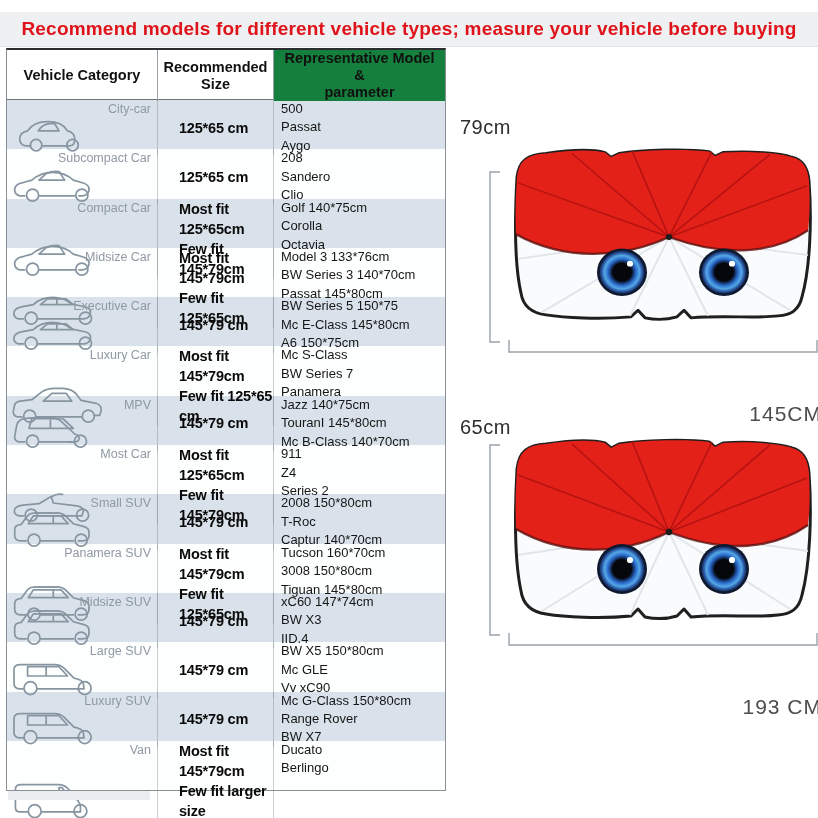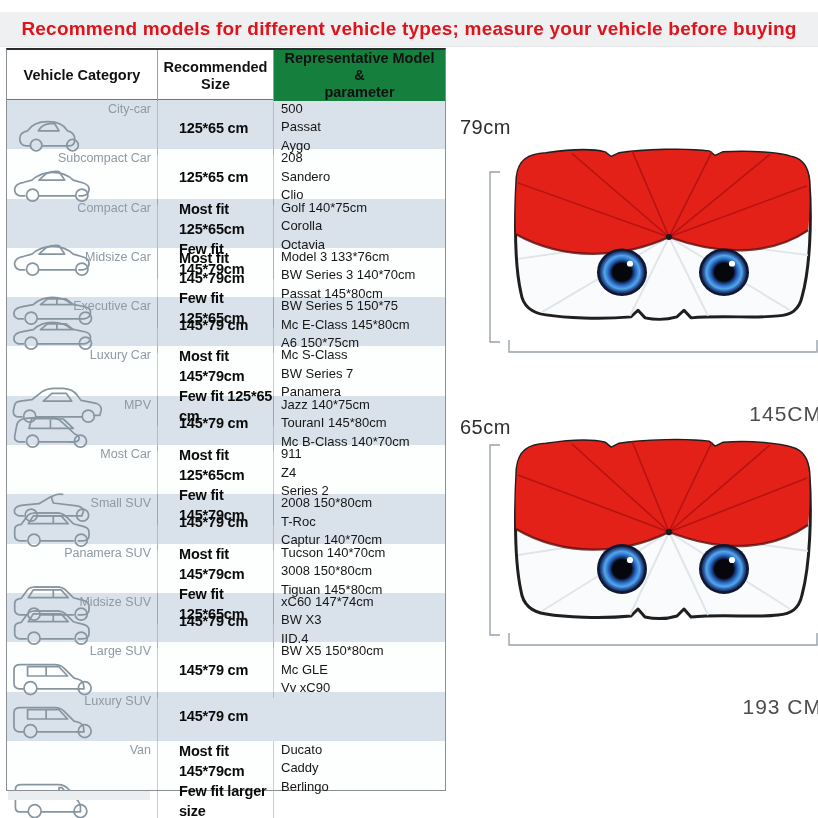--- a/index.html
+++ b/index.html
@@ -406,21 +406,21 @@
         <span class="cat-label">Panamera SUV</span>
         <svg class="car-svg" viewBox="0 0 140 56" preserveAspectRatio="xMinYMax meet">
               <use href="#suv-icon"></use>
             </svg>
       </div>
       <div class="cell cell-size">
             <div>Most fit 145*79cm</div>
             <div>Few fit 125*65cm</div>
           </div>
       <div class="cell cell-models">
-            <div>Tucson 140*70cm</div>
+            <div>Tucson 160*70cm</div>
             <div>3008 150*80cm</div>
             <div>Tiguan 145*80cm</div>
           </div>
     </div>
 
     <div class="vrow">
       <div class="cell cell-cat">
         <span class="cat-label">Midsize SUV</span>
         <svg class="car-svg" viewBox="0 0 140 56" preserveAspectRatio="xMinYMax meet">
               <use href="#suv-icon"></use>
@@ -456,36 +456,40 @@
     <div class="vrow">
       <div class="cell cell-cat">
         <span class="cat-label">Luxury SUV</span>
         <svg class="car-svg" viewBox="0 0 140 56" preserveAspectRatio="xMinYMax meet">
               <use href="#large-suv-icon"></use>
             </svg>
       </div>
       <div class="cell cell-size">
             <div>145*79 cm</div>
           </div>
+      <div class="cell cell-models">
+            <div>Mc G-Class 150*80cm</div>
+            <div>Range Rover</div>
+            <div>BW X7</div>
+          </div>
     </div>
 
     <div class="vrow">
       <div class="cell cell-cat">
         <span class="cat-label">Van</span>
         <svg class="car-svg" viewBox="0 0 140 56" preserveAspectRatio="xMinYMax meet">
               <use href="#van-icon"></use>
             </svg>
       </div>
       <div class="cell cell-size">
             <div>Most fit 145*79cm</div>
             <div>Few fit larger size</div>
           </div>
       <div class="cell cell-models">
             <div>Ducato</div>
-            <div>Caddy</div>
             <div>Berlingo</div>
           </div>
     </div>
   </div>
   </div>
 
   <div class="below-strip"></div>
 
   <div class="product" id="product-0">
     <div class="dim-h">79cm</div>

